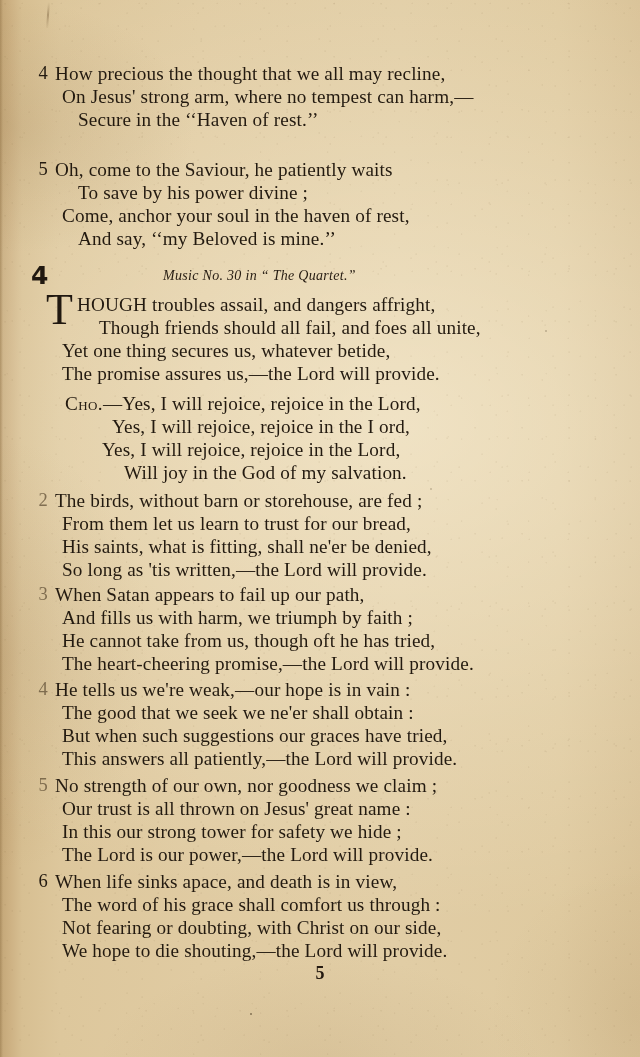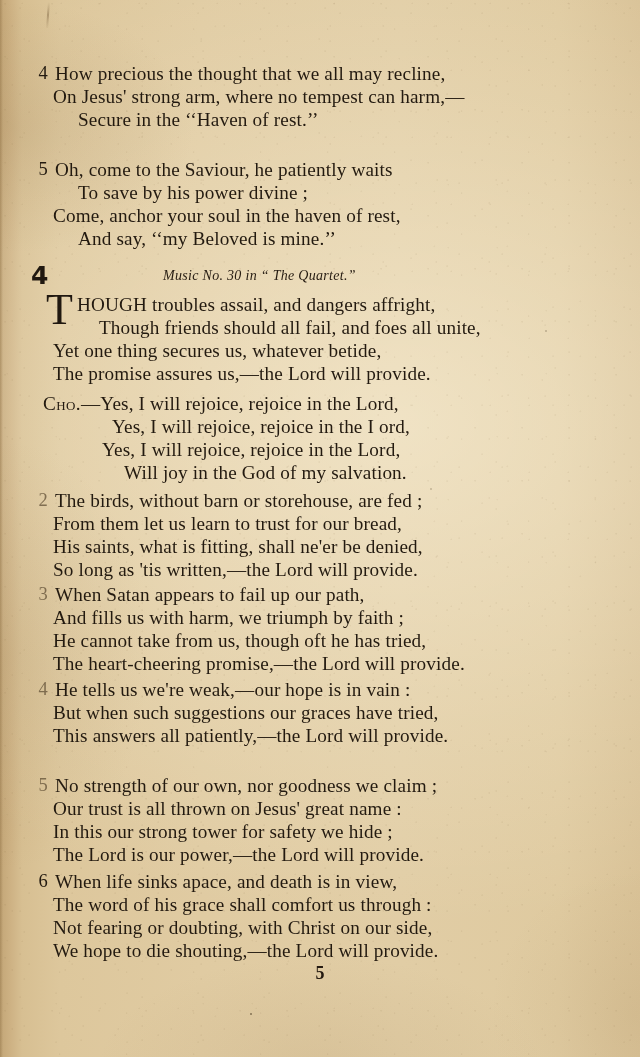--- a/index.html
+++ b/index.html
@@ -115,21 +115,21 @@
     top: 0;
     width: 18px;
     text-align: right;
     font-size: 18.5px;
     line-height: 23px;
   }
   .vnum.faint { color: #5d4c33; opacity: 0.72; }
 
   .vtext        { position: absolute; left: 55px;  top: 0; }
   .vtext.ind    { left: 78px; }
-  .vtext.flush  { left: 53px; text-align: right; }
+  .vtext.flush  { left: 62px; text-align: right; }
 
   
   #hymn-head {
     position: absolute;
     left: 0; top: 262px;
     width: 640px;
     height: 30px;
   }
   #hymn-number {
     position: absolute;
@@ -246,21 +246,21 @@
       <div class="vline">
         <span class="vtext flush">Yet one thing secures us,  whatever betide,</span>
       </div>
       <div class="vline">
         <span class="vtext flush">The promise assures us,—the Lord will  provide.</span>
       </div>
     </div>
 
     <div class="stanza" style="top:392px">
       <div class="vline">
-        <span class="vtext" style="left:43px"><span class="cho-label">Cho.</span><span>—</span><span>Yes, I will rejoice, rejoice in the Lord,</span></span>
+        <span class="vtext" style="left:65px"><span class="cho-label">Cho.</span><span>—</span><span>Yes, I will rejoice, rejoice in the Lord,</span></span>
       </div>
       <div class="vline">
         <span class="vtext" style="left:112px">Yes, I will rejoice, rejoice in the I ord,</span>
       </div>
       <div class="vline">
         <span class="vtext" style="left:102px">Yes, I will rejoice, rejoice in the Lord,</span>
       </div>
       <div class="vline">
         <span class="vtext" style="left:124px">Will joy in the God of my salvation.</span>
       </div>
@@ -295,20 +295,23 @@
       </div>
       <div class="vline">
         <span class="vtext flush">The heart-cheering  promise,—the Lord will  provide.</span>
       </div>
     </div>
 
     <div class="stanza" style="top:678px">
       <div class="vline">
         <span class="vnum faint">4</span>
         <span class="vtext">He tells us we're weak,—our hope is in vain :</span>
+      </div>
+      <div class="vline">
+        <span class="vtext flush">The good  that we seek we ne'er shall obtain :</span>
       </div>
       <div class="vline">
         <span class="vtext flush">But when such suggestions our graces have tried,</span>
       </div>
       <div class="vline">
         <span class="vtext flush">This answers all  patiently,—the Lord will  provide.</span>
       </div>
     </div>
 
     <div class="stanza" style="top:774px">

